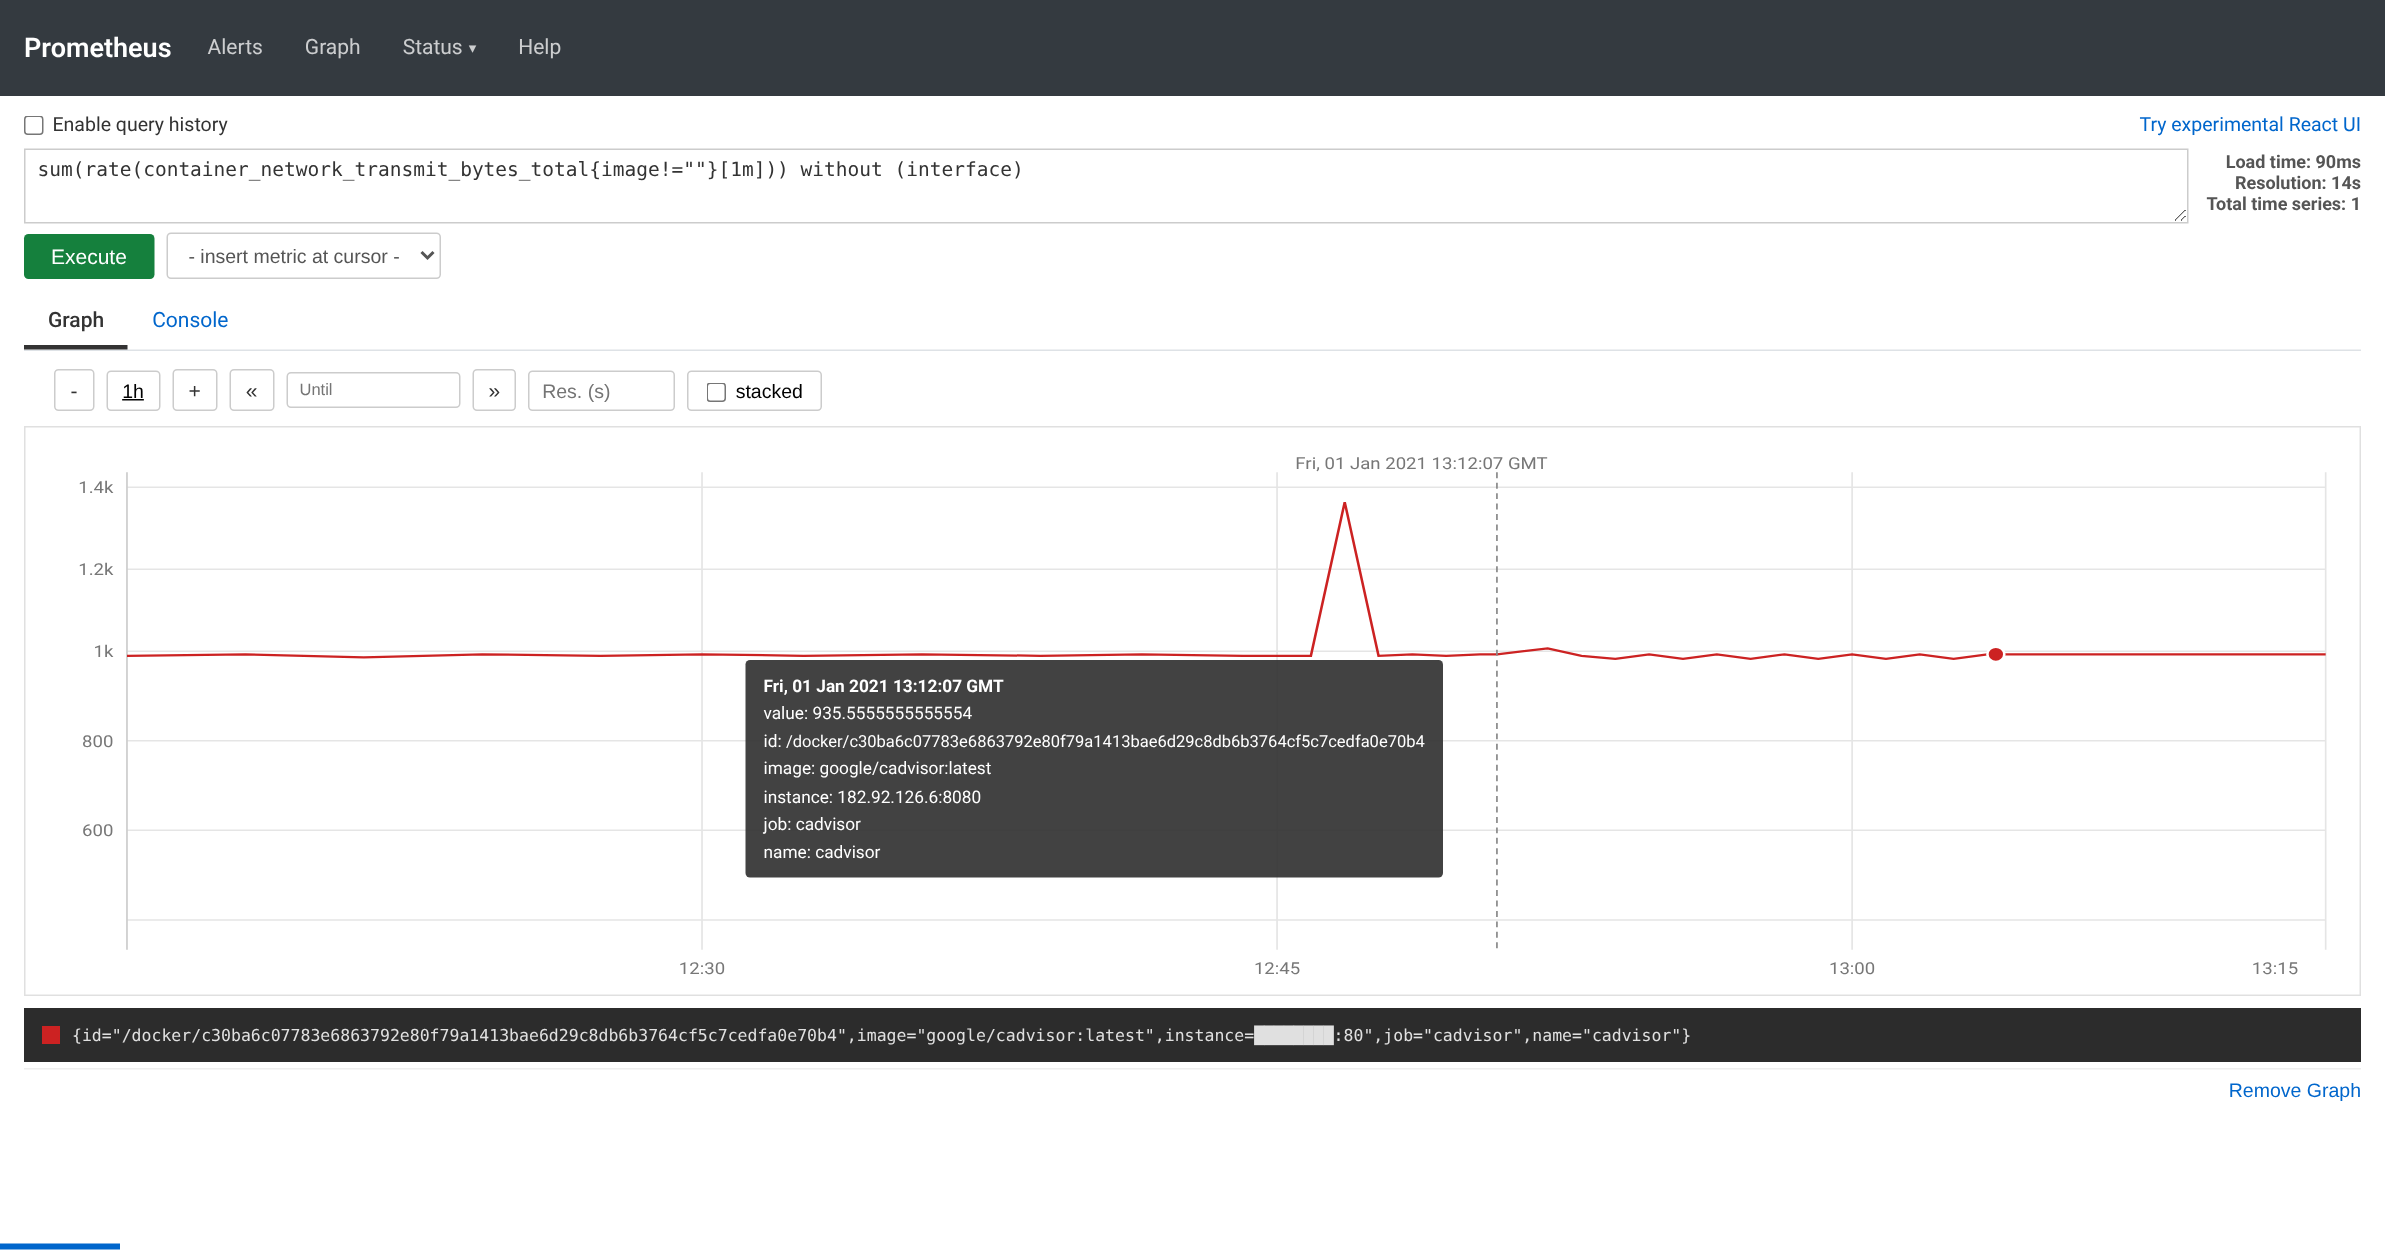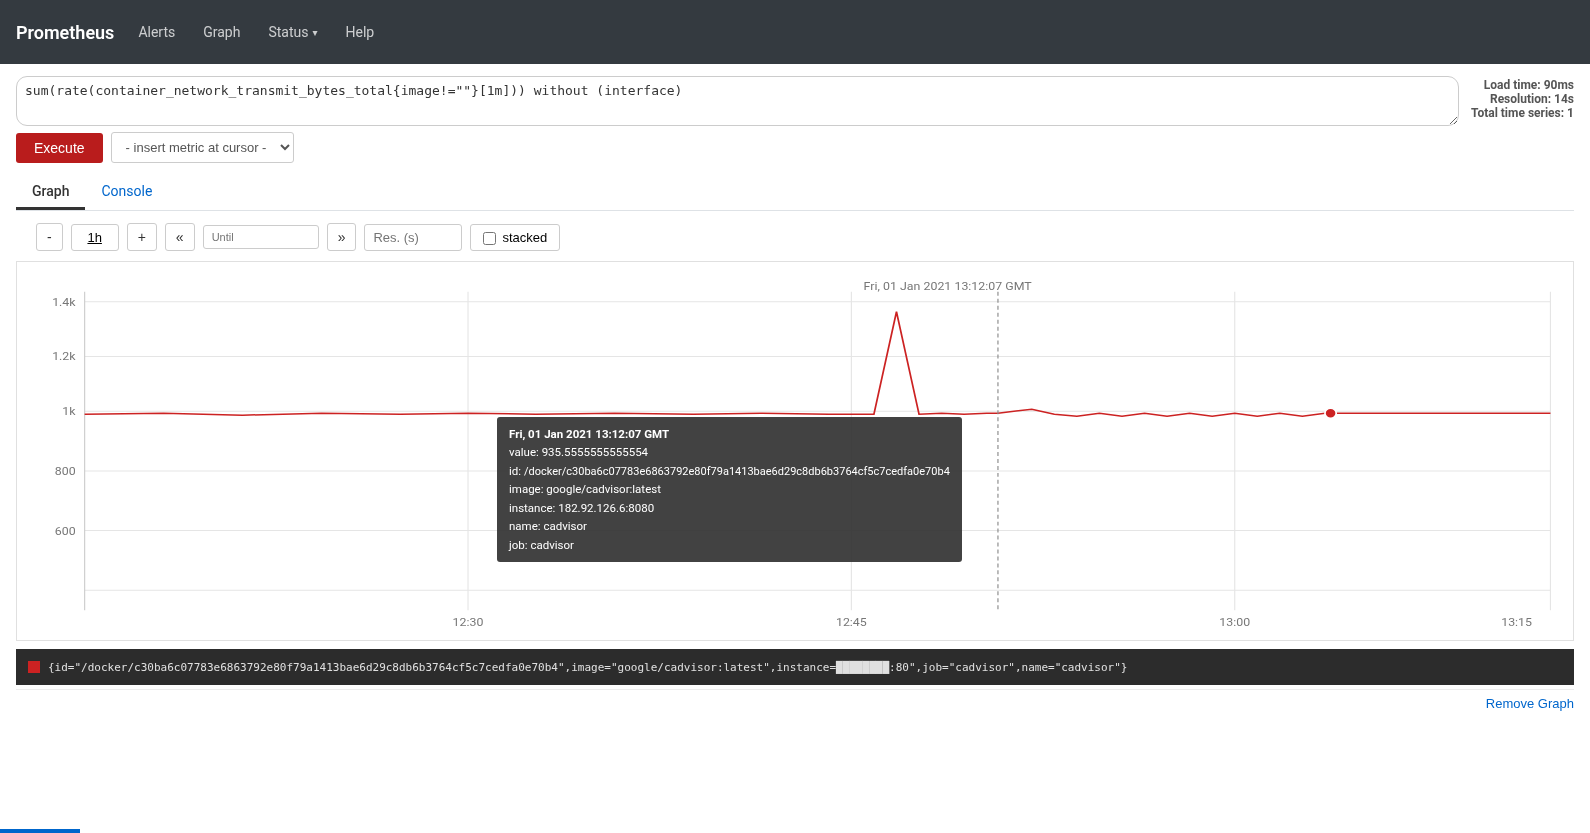--- a/index.html
+++ b/index.html
@@ -60,21 +60,21 @@
       color: #333;
     }
     .experimental-link {
       color: #0066cc;
       text-decoration: none;
       font-size: 13px;
     }
     .query-textarea {
       flex: 1;
       border: 1px solid #ccc;
-      border-radius: 11px;
+      border-radius: 0;
       padding: 6px 8px;
       font-size: 13px;
       font-family: monospace;
       resize: vertical;
       min-height: 50px;
       color: #333;
     }
     .stats-panel {
       text-align: right;
       font-size: 12px;
@@ -85,21 +85,21 @@
     }
 
     
     .execute-row {
       display: flex;
       align-items: center;
       gap: 8px;
       margin-bottom: 12px;
     }
     .btn-execute {
-      background: #b91c1c;
+      background: #15803d;
       color: #fff;
       border: none;
       border-radius: 3px;
       padding: 7px 18px;
       font-size: 14px;
       cursor: pointer;
     }
     .metric-insert-select {
       border: 1px solid #ccc;
       border-radius: 3px;
@@ -150,21 +150,21 @@
       padding: 5px 10px;
       font-size: 14px;
       cursor: pointer;
       color: #333;
     }
     .ctrl-input {
       border: 1px solid #ccc;
       border-radius: 3px;
       padding: 5px 8px;
       font-size: 13px;
-      width: 48px;
+      width: 36px;
       text-align: center;
       text-decoration: underline;
     }
     .ctrl-text-input {
       border: 1px solid #ccc;
       border-radius: 3px;
       padding: 5px 8px;
       font-size: 11px;
       width: 116px;
       color: #999;
@@ -277,20 +277,27 @@
   <a class="nav-link">Graph</a>
   <div class="nav-dropdown">
     <span>Status</span>
     <span class="caret">▾</span>
   </div>
   <a class="nav-link">Help</a>
 </nav>
 
 <div class="main">
 
+  <div class="top-row">
+    <label class="query-history-check">
+      <input type="checkbox" style="">
+      <span>Enable query history</span>
+    </label>
+    <a class="experimental-link">Try experimental React UI</a>
+  </div>
 
   <div style="display:flex; gap:12px; align-items:flex-start; margin-bottom:6px;">
     <textarea class="query-textarea" style="flex: 1 1 0%; height: 50px;">sum(rate(container_network_transmit_bytes_total{image!=""}[1m])) without (interface)</textarea>
     <div class="stats-panel">
       <div>Load time: 90ms</div>
       <div>Resolution: 14s</div>
       <div>Total time series: 1</div>
     </div>
   </div>
 
@@ -358,22 +365,22 @@
       <circle cx="1165" cy="152" r="5" fill="#cc2222" stroke="#fff" stroke-width="1.5"></circle>
     </svg>
 
     
     <div class="tooltip-box">
       <div><strong>Fri, 01 Jan 2021 13:12:07 GMT</strong></div>
       <div><span>value:</span> <span>935.5555555555554</span></div>
       <div><span>id:</span> <span style="font-size:11px; word-break:break-all;">/docker/c30ba6c07783e6863792e80f79a1413bae6d29c8db6b3764cf5c7cedfa0e70b4</span></div>
       <div><span>image:</span> <span>google/cadvisor:latest</span></div>
       <div><span>instance:</span> <span>182.92.126.6:8080</span></div>
+      <div><span>job:</span> <span>cadvisor</span></div>
       <div><span>name:</span> <span>cadvisor</span></div>
-      <div><span>job:</span> <span>cadvisor</span></div>
     </div>
   </div>
 
   <div class="legend-bar">
     <div class="legend-color"></div>
     <span style="cursor:pointer; font-family:monospace; font-size:11px;">{id="/docker/c30ba6c07783e6863792e80f79a1413bae6d29c8db6b3764cf5c7cedfa0e70b4",image="google/cadvisor:latest",instance=████████:80",job="cadvisor",name="cadvisor"}</span>
   </div>
 
   <div class="bottom-bar">
     <button class="remove-graph-btn">Remove Graph</button>

